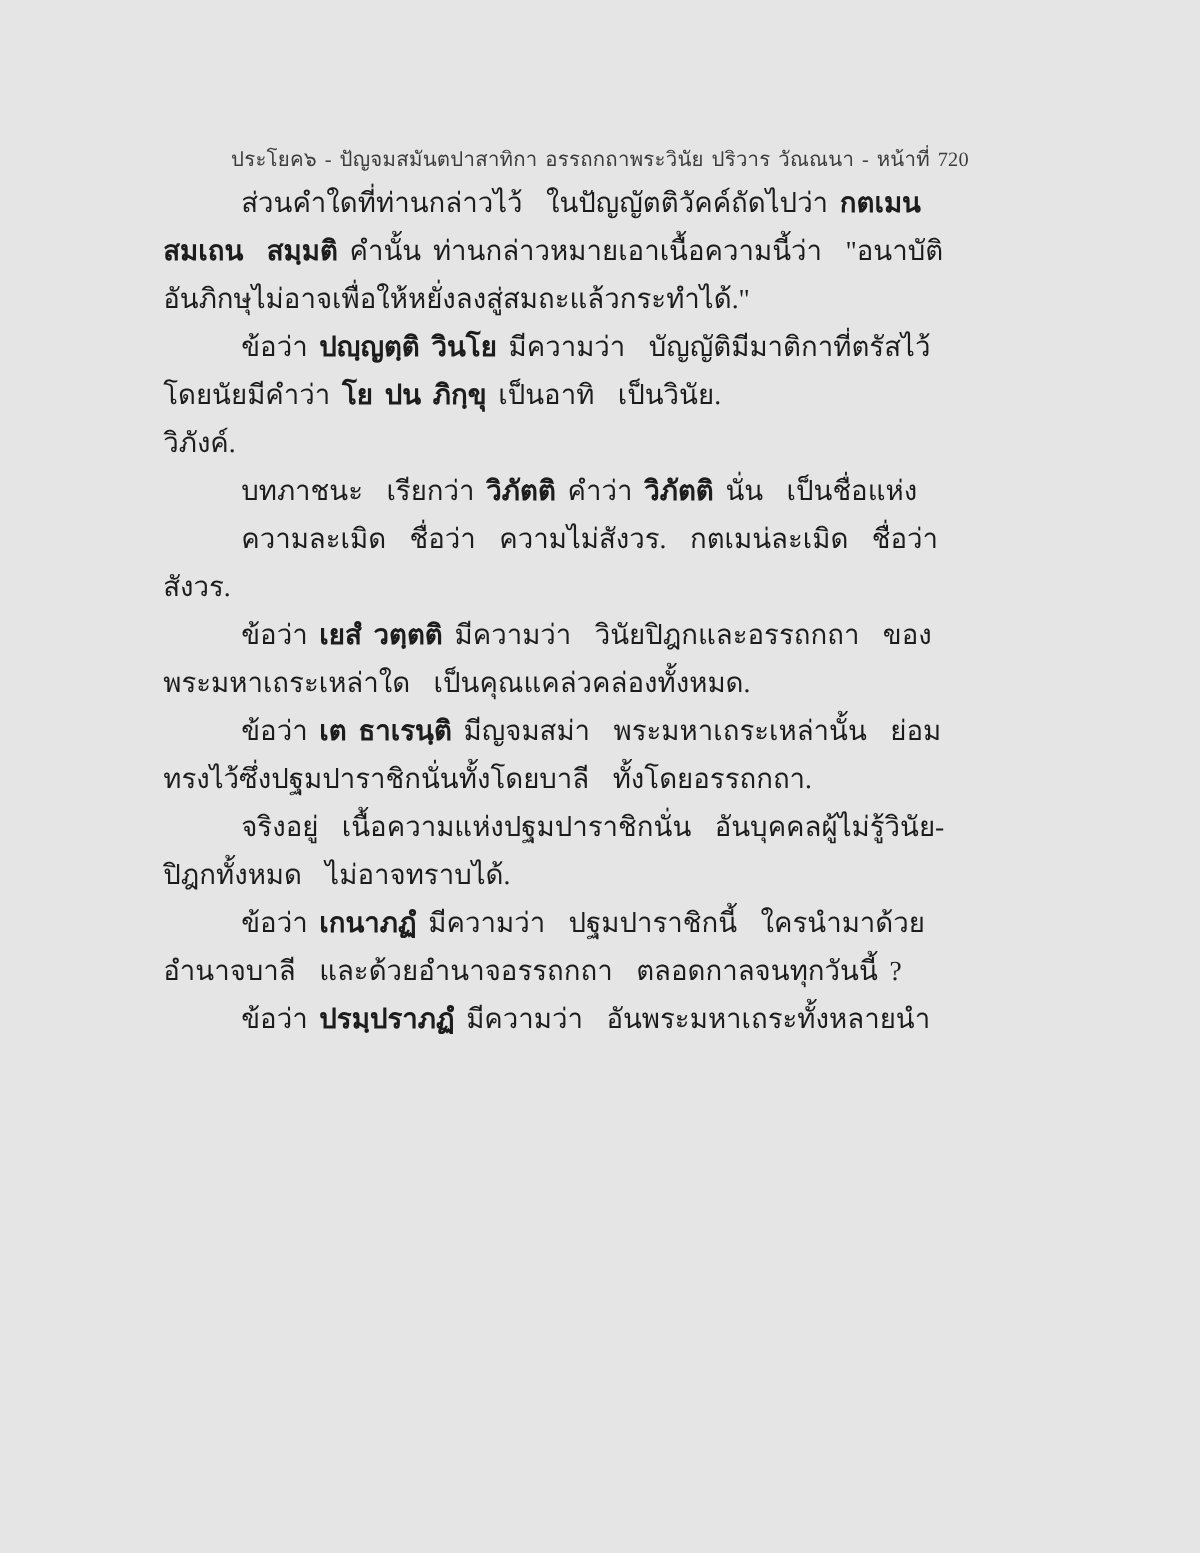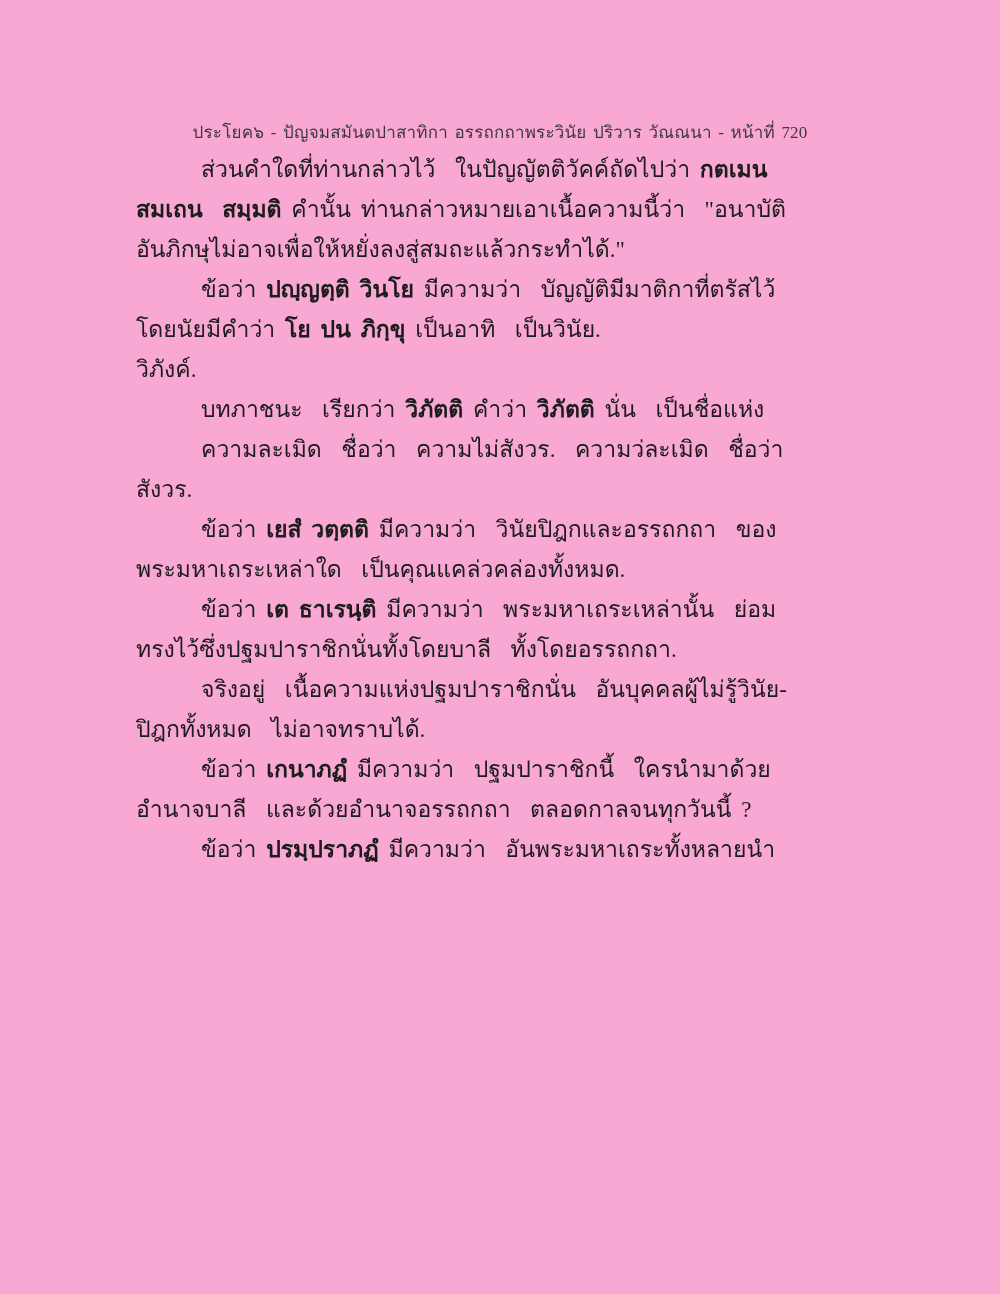--- a/index.html
+++ b/index.html
@@ -4,21 +4,21 @@
 <style>
   html, body {
     margin: 0;
     padding: 0;
     background: #ffffff;
   }
   .page {
     position: relative;
     width: 1000px;
     height: 1294px;
-    background: #f9a8d4;
+    background: #e5e5e5;
     overflow: hidden;
     font-family: "Liberation Serif", "DejaVu Serif", serif;
     color: #1c1c1c;
   }
   .running-head {
     position: absolute;
     top: 118px;
     left: 0;
     width: 100%;
     text-align: center;
@@ -54,25 +54,25 @@
 <div class="page">
   <div class="running-head">ประโยค๖ - ปัญจมสมันตปาสาทิกา อรรถกถาพระวินัย ปริวาร  วัณณนา - หน้าที่ 720</div>
   <div class="body-lines">
       <div class="line indent"><span>ส่วนคำใดที่ท่านกล่าวไว้  ในปัญญัตติวัคค์ถัดไปว่า </span><span class="bold">กตเมน</span></div>
       <div class="line"><span class="bold">สมเถน  สมฺมติ</span><span> คำนั้น ท่านกล่าวหมายเอาเนื้อความนี้ว่า  "อนาบัติ</span></div>
       <div class="line"><span>อันภิกษุไม่อาจเพื่อให้หยั่งลงสู่สมถะแล้วกระทำได้."</span></div>
       <div class="line indent"><span>ข้อว่า </span><span class="bold">ปญฺญตฺติ วินโย</span><span> มีความว่า  บัญญัติมีมาติกาที่ตรัสไว้</span></div>
       <div class="line"><span>โดยนัยมีคำว่า </span><span class="bold">โย ปน ภิกฺขุ</span><span> เป็นอาทิ  เป็นวินัย.</span></div>
       <div class="line"><span>วิภังค์.</span></div>
       <div class="line indent"><span>บทภาชนะ  เรียกว่า </span><span class="bold">วิภัตติ</span><span> คำว่า </span><span class="bold">วิภัตติ</span><span> นั่น  เป็นชื่อแห่ง</span></div>
-      <div class="line indent"><span>ความละเมิด  ชื่อว่า  ความไม่สังวร.  ความว่ละเมิด  ชื่อว่า</span></div>
+      <div class="line indent"><span>ความละเมิด  ชื่อว่า  ความไม่สังวร.  กตเมน่ละเมิด  ชื่อว่า</span></div>
       <div class="line"><span>สังวร.</span></div>
       <div class="line indent"><span>ข้อว่า </span><span class="bold">เยสํ วตฺตติ</span><span> มีความว่า  วินัยปิฎกและอรรถกถา  ของ</span></div>
       <div class="line"><span>พระมหาเถระเหล่าใด  เป็นคุณแคล่วคล่องทั้งหมด.</span></div>
-      <div class="line indent"><span>ข้อว่า </span><span class="bold">เต ธาเรนฺติ</span><span> มีความว่า  พระมหาเถระเหล่านั้น  ย่อม</span></div>
+      <div class="line indent"><span>ข้อว่า </span><span class="bold">เต ธาเรนฺติ</span><span> มีญจมสม่า  พระมหาเถระเหล่านั้น  ย่อม</span></div>
       <div class="line"><span>ทรงไว้ซึ่งปฐมปาราชิกนั่นทั้งโดยบาลี  ทั้งโดยอรรถกถา.</span></div>
       <div class="line indent"><span>จริงอยู่  เนื้อความแห่งปฐมปาราชิกนั่น  อันบุคคลผู้ไม่รู้วินัย-</span></div>
       <div class="line"><span>ปิฎกทั้งหมด  ไม่อาจทราบได้.</span></div>
       <div class="line indent"><span>ข้อว่า </span><span class="bold">เกนาภฏํ</span><span> มีความว่า  ปฐมปาราชิกนี้  ใครนำมาด้วย</span></div>
       <div class="line"><span>อำนาจบาลี  และด้วยอำนาจอรรถกถา  ตลอดกาลจนทุกวันนี้ ?</span></div>
       <div class="line indent"><span>ข้อว่า </span><span class="bold">ปรมฺปราภฏํ</span><span> มีความว่า  อันพระมหาเถระทั้งหลายนำ</span></div>
     </div>
 </div>
 
 </body></html>

